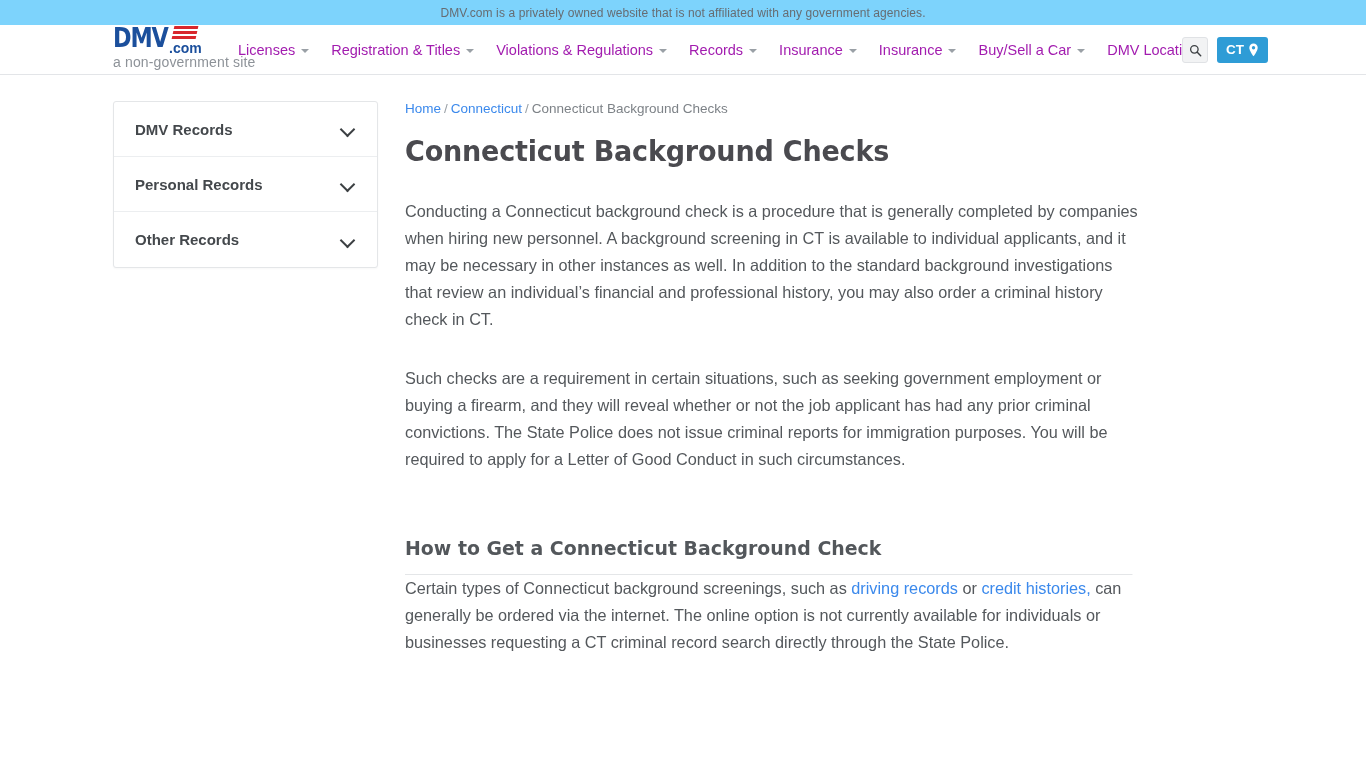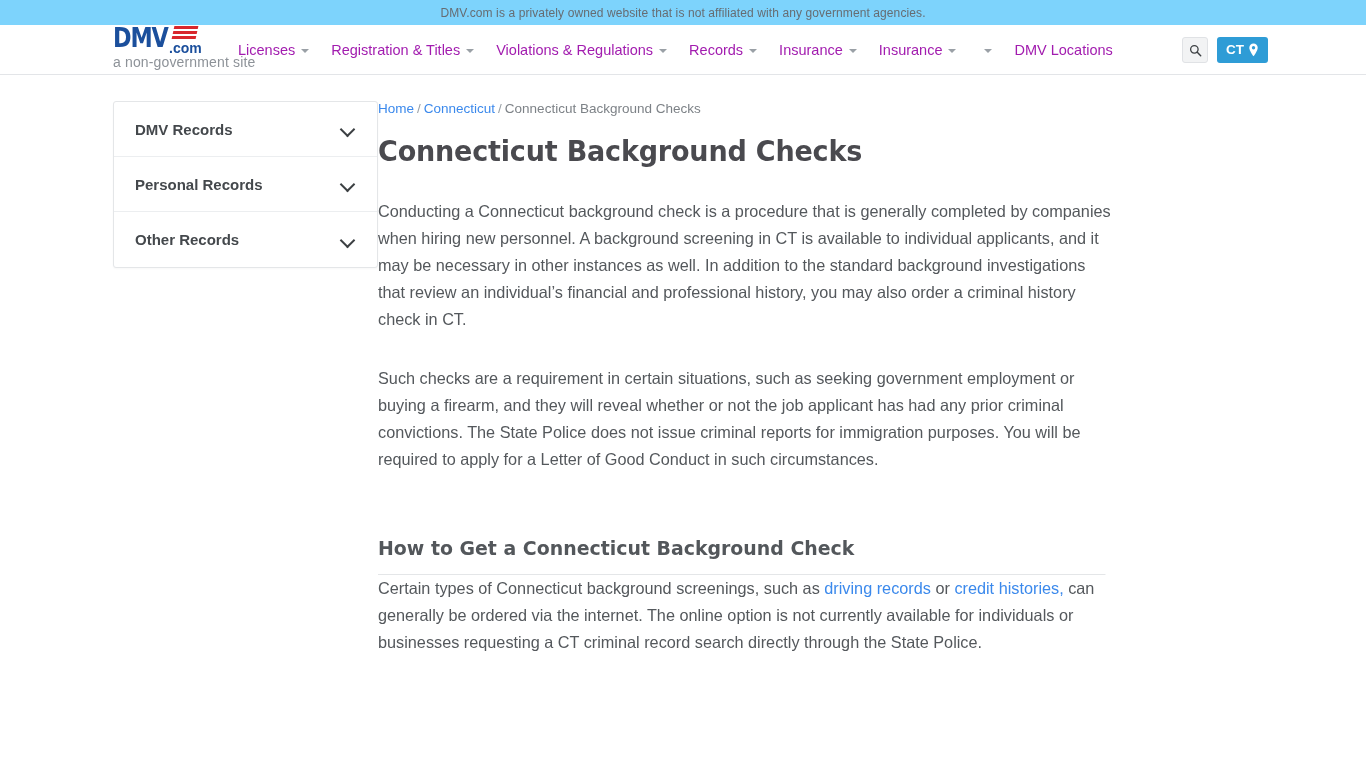--- a/index.html
+++ b/index.html
@@ -211,20 +211,21 @@
     top: 2px;
     width: 9px;
     height: 9px;
     border-right: 2.4px solid #3c4043;
     border-bottom: 2.4px solid #3c4043;
     transform: rotate(45deg);
   }
 
   
   .content {
+    margin-left: 27px;
     width: 750px;
     padding-top: 0px;
   }
   .breadcrumb {
     font-size: 13.5px;
     color: #7d8287;
     margin-bottom: 18px;
     line-height: 1.2;
   }
   .breadcrumb a {
@@ -319,20 +320,21 @@
     </div>
     <div class="nav-item">
       <span>Insurance</span>
       <span class="nav-caret"></span>
     </div>
     <div class="nav-item">
       <span>Insurance</span>
       <span class="nav-caret"></span>
     </div>
     <div class="nav-item">
+      <span>Buy/Sell a Car</span>
       <span class="nav-caret"></span>
     </div>
     <div class="nav-item">
       <span>DMV Locations</span>
     </div>
   </nav>
 
   <div class="header-right">
     <div class="search-button">
       <svg width="13" height="13" viewBox="0 0 16 16">

